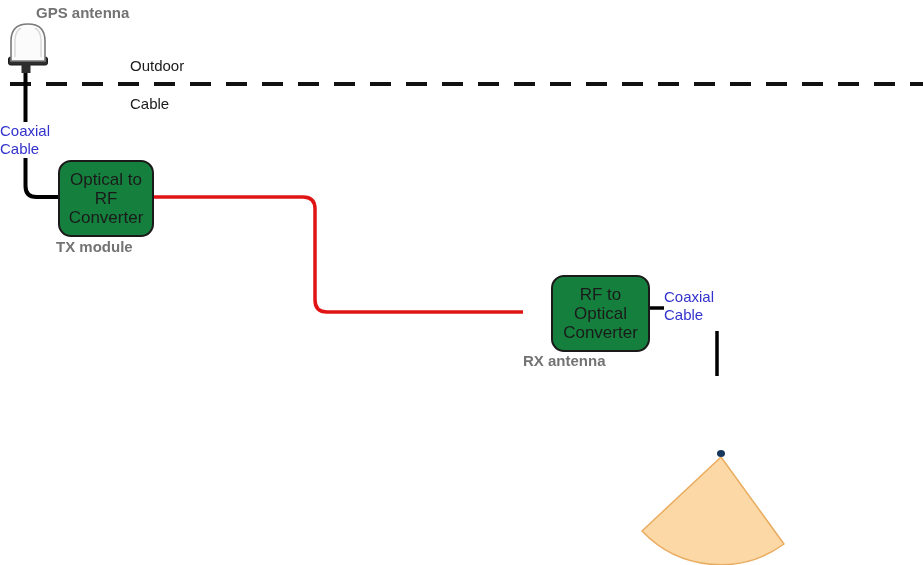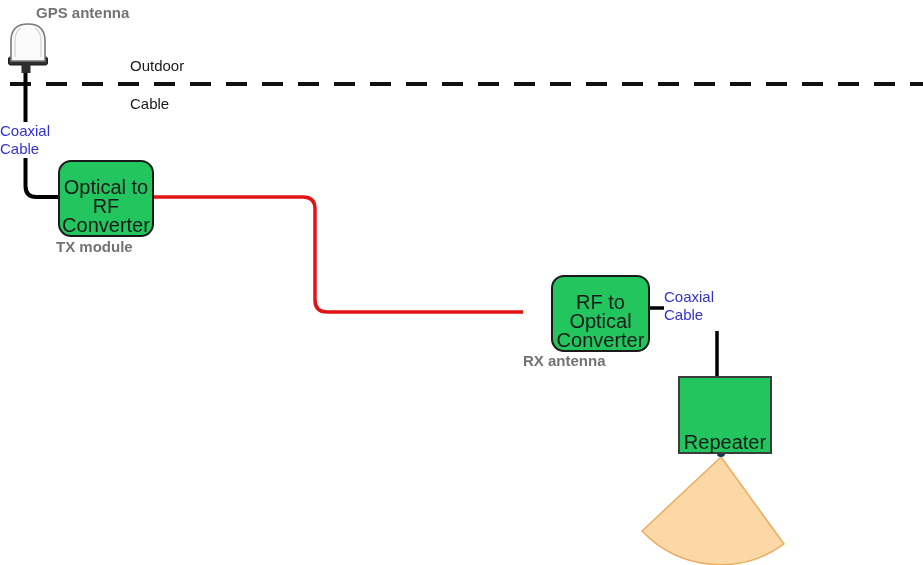--- a/index.html
+++ b/index.html
@@ -17,24 +17,24 @@
     color:#1a1a1a;
     white-space:pre-line;
     line-height:18px;
   }
   .label.navy{color:#737373;font-weight:bold;}
   .label.blue{color:#3333CC;}
   .label.center{}
   .label.onwhite{background:#ffffff;}
   .node{
     position:absolute;
-    background:#22c55e;
-    display:flex;align-items:flex-end;justify-content:center;
+    background:#15803d;
+    display:flex;align-items:center;justify-content:center;
     text-align:center;
-    font-size:20px;color:#1a1a1a;
+    font-size:17px;color:#1a1a1a;
     white-space:pre-line;line-height:19px;
   }
   .rounded{
     border:2px solid #1a1a1a;
     border-radius:13px;
   }
   #tx-box{left:58px;top:160px;width:92px;height:73px;}
   #rx-box{left:551px;top:275px;width:95px;height:73px;}
   #repeater-box{
     left:678px;top:376px;width:90px;height:74px;
@@ -84,23 +84,20 @@
 RF
 Converter</span>
   </div>
 
   <div id="rx-box" class="node rounded">
     <span>RF to
 Optical
 Converter</span>
   </div>
 
-  <div id="repeater-box" class="node">
-    <span>Repeater</span>
-  </div>
 
   <div id="gps-antenna-label" class="label navy">GPS antenna</div>
 
   <div id="outdoor-label" class="label">Outdoor</div>
 
   <div id="indoor-label" class="label">Cable</div>
 
   <div id="coax-left-label" class="label blue center onwhite">Coaxial
 Cable</div>
 

